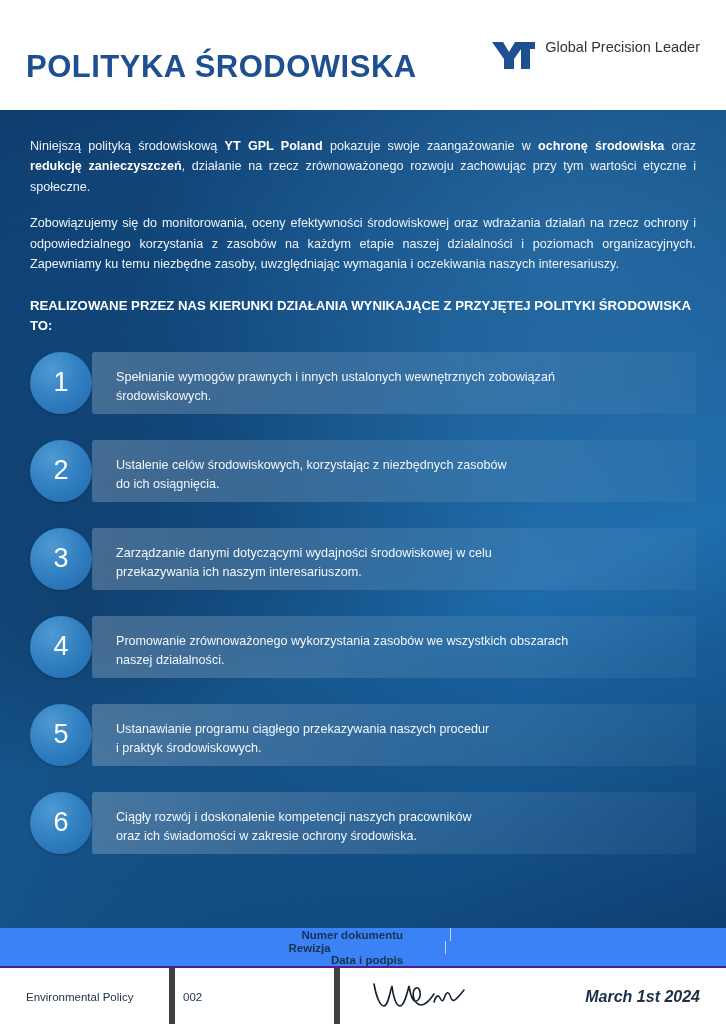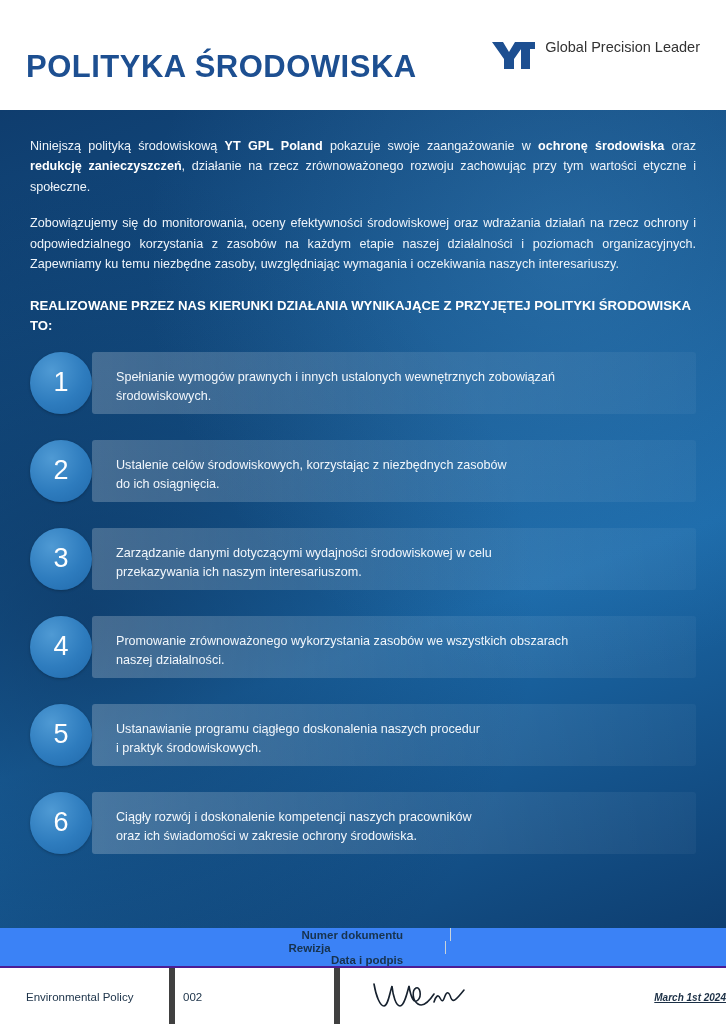--- a/index.html
+++ b/index.html
@@ -168,25 +168,25 @@
   .col-rev   { width: 165px; padding-left: 8px; box-sizing: border-box; }
   .col-sign  { flex: 1; padding-left: 8px; box-sizing: border-box; position: relative; display:flex; align-items:center; }
   .footer-head .col-doc,
   .footer-head .col-rev,
   .footer-head .col-sign { border-right: 1px solid #c9d3da; height: 100%; display:flex; align-items:center; }
   .footer-head .col-sign { border-right: none; text-align: right; }
   .footer-row .col-doc,
   .footer-row .col-rev { height:100%; display:flex; align-items:center; border-right: 6px solid #404040;}
   .sig-date {
     margin-left: auto;
+    padding-right: 26px;
     font-style: italic;
     font-weight: bold;
-    font-size: 10px;
+    font-size: 16px;
     color: #1b2f45;
-    text-decoration: underline;
   }
   .signature { margin-left: 20px; }
 </style>
 </head>
 <body>
 
 <div class="page">
 
   <div class="header">
     <div class="header-title">POLITYKA ŚRODOWISKA</div>
@@ -245,21 +245,21 @@
           <div class="item-text">
             <span>Promowanie zrównoważonego wykorzystania zasobów we wszystkich obszarach</span>
             <span>naszej działalności.</span>
           </div>
         </div>
 
         <div class="item">
           <div class="item-bar"></div>
           <div class="item-num">5</div>
           <div class="item-text">
-            <span>Ustanawianie programu ciągłego doskonalenia naszych procedur</span>
+            <span>Ustanawianie programu ciągłego przekazywania naszych procedur</span>
             <span>i praktyk środowiskowych.</span>
           </div>
         </div>
 
         <div class="item">
           <div class="item-bar"></div>
           <div class="item-num">6</div>
           <div class="item-text">
             <span>Ciągły rozwój i doskonalenie kompetencji naszych pracowników</span>
             <span>oraz ich świadomości w zakresie ochrony środowiska.</span>

